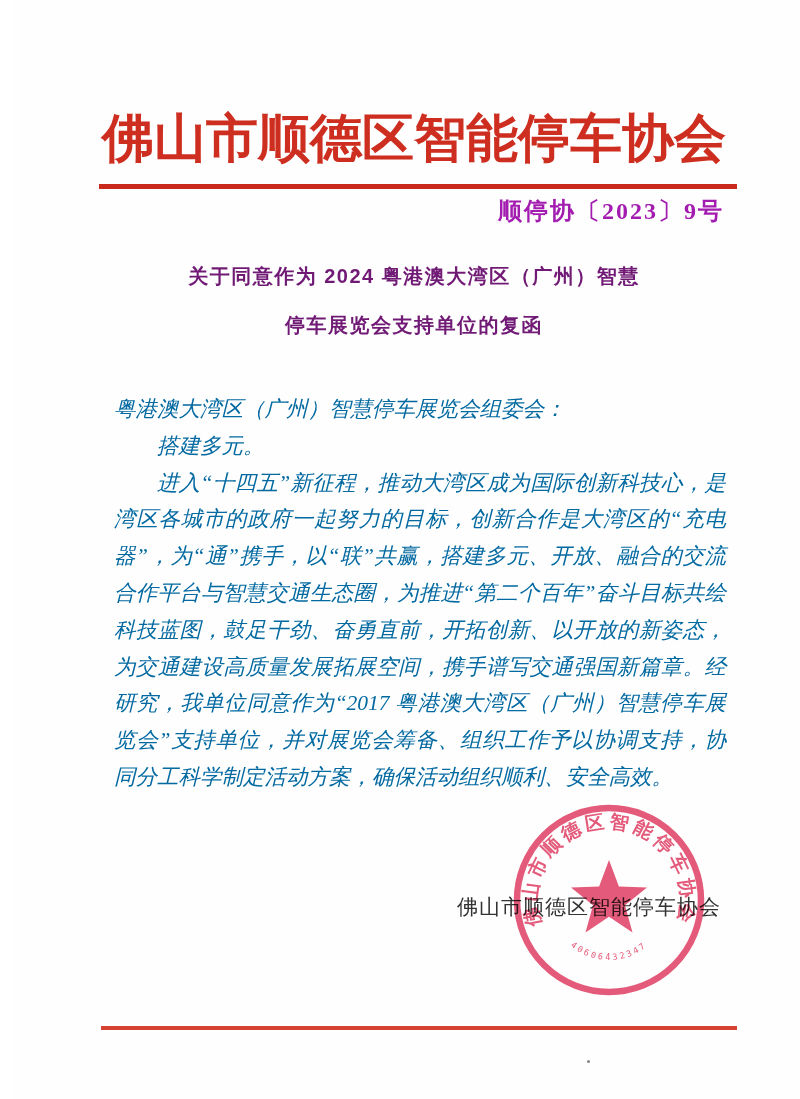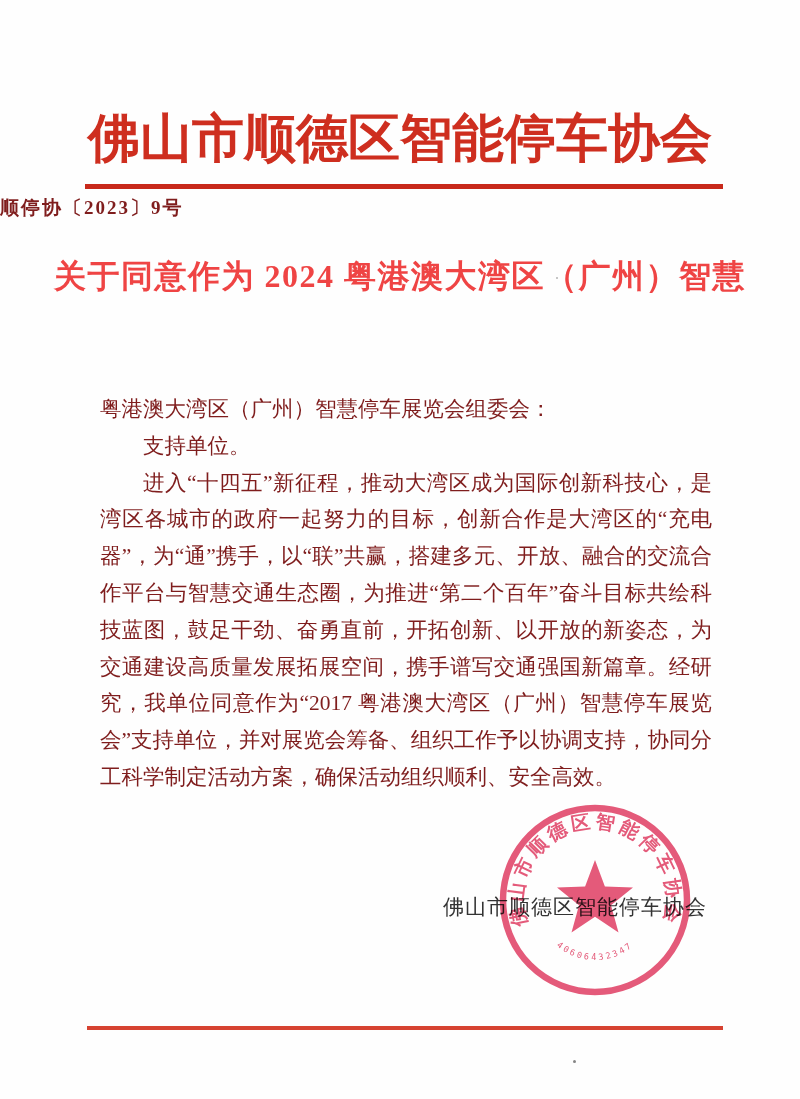--- a/index.html
+++ b/index.html
@@ -3,65 +3,67 @@
 <meta charset="utf-8">
 <style>
   html,body{margin:0;padding:0;}
   body{
     width:800px;height:1099px;
     background:#ffffff;
     position:relative;
     font-family:"Liberation Serif","DejaVu Serif",serif;
     overflow:hidden;
   }
-  .page{position:absolute;inset:0;background:#fefefe;}
+  .page{position:absolute;inset:0;background:#fefefe;margin-left:14px;}
 
   
   .org-title{
     position:absolute;top:104px;left:0;width:800px;
     text-align:center;
     font-size:52px;font-weight:bold;
     color:#ce2e1f;
     letter-spacing:0px;
     font-family:"Liberation Serif","DejaVu Serif",serif;
     white-space:nowrap;
   }
   .red-rule{
     position:absolute;left:85px;top:184px;
     width:638px;height:5px;
     background:#c8291b;
   }
   .doc-number{
     position:absolute;top:195px;left:0;
     width:710px;
-    font-size:19px;font-weight:bold;
-    color:#7f1d1d;
+    text-align:right;
+    font-size:24px;font-weight:bold;
+    color:#a21caf;
     letter-spacing:2px;
     white-space:nowrap;
   }
 
   
   .doc-title{
     position:absolute;top:252px;left:40px;width:720px;
     text-align:center;
-    font-size:32px;font-weight:bold;
-    color:#ef4444;
+    font-size:20px;font-weight:bold;
+    color:#701a75;
     line-height:49px;
     letter-spacing:1.5px;
-    font-family:Liberation Serif, serif;
+    font-family:Liberation Sans, sans-serif;
   }
 
   
   .letter-body{
     position:absolute;top:391px;left:100px;width:612px;
     font-size:21.5px;
     line-height:36.8px;
-    color:#7f1d1d;
+    color:#0369a1;
     text-align:justify;
     font-family:"Liberation Serif","DejaVu Serif",serif;
+    font-style:italic;
   }
   .letter-body p{margin:0;text-indent:2em;}
   .letter-body p.salutation{text-indent:0;}
 
   
   .sig-block{
     position:absolute;top:892px;left:430px;width:290px;
     text-align:center;color:#333;
   }
   .sig-org{
@@ -100,25 +102,26 @@
 <body>
 
 <div class="page">
 
   <div class="org-title">佛山市顺德区智能停车协会</div>
   <div class="red-rule"></div>
   <div class="doc-number">顺停协〔2023〕9号</div>
 
   <div class="doc-title">
     <div>关于同意作为 2024 粤港澳大湾区（广州）智慧</div>
+    <div>停车展览会支持单位的复函</div>
   </div>
 
   <div class="letter-body">
     <p class="salutation">粤港澳大湾区（广州）智慧停车展览会组委会：</p>
-    <p>支持单位。</p>
+    <p>搭建多元。</p>
     <p>进入“十四五”新征程，推动大湾区成为国际创新科技心，是湾区各城市的政府一起努力的目标，创新合作是大湾区的“充电器”，为“通”携手，以“联”共赢，搭建多元、开放、融合的交流合作平台与智慧交通生态圈，为推进“第二个百年”奋斗目标共绘科技蓝图，鼓足干劲、奋勇直前，开拓创新、以开放的新姿态，为交通建设高质量发展拓展空间，携手谱写交通强国新篇章。经研究，我单位同意作为“2017 粤港澳大湾区（广州）智慧停车展览会”支持单位，并对展览会筹备、组织工作予以协调支持，协同分工科学制定活动方案，确保活动组织顺利、安全高效。</p>
   </div>
 
   <div class="sig-block">
     <div class="sig-org">佛山市顺德区智能停车协会</div>
   </div>
 
   <svg class="seal" viewBox="0 0 200 200" aria-hidden="true">
     <circle cx="100" cy="100" r="92" fill="none" stroke="#e2486b" stroke-width="6.5"></circle>
     <polygon fill="#e2486b" points="100,60 109.9,86.4 138,87.6 116,105.2 123.5,132.4 100,116.8 76.5,132.4 84,105.2 62,87.6 90.1,86.4"></polygon>

